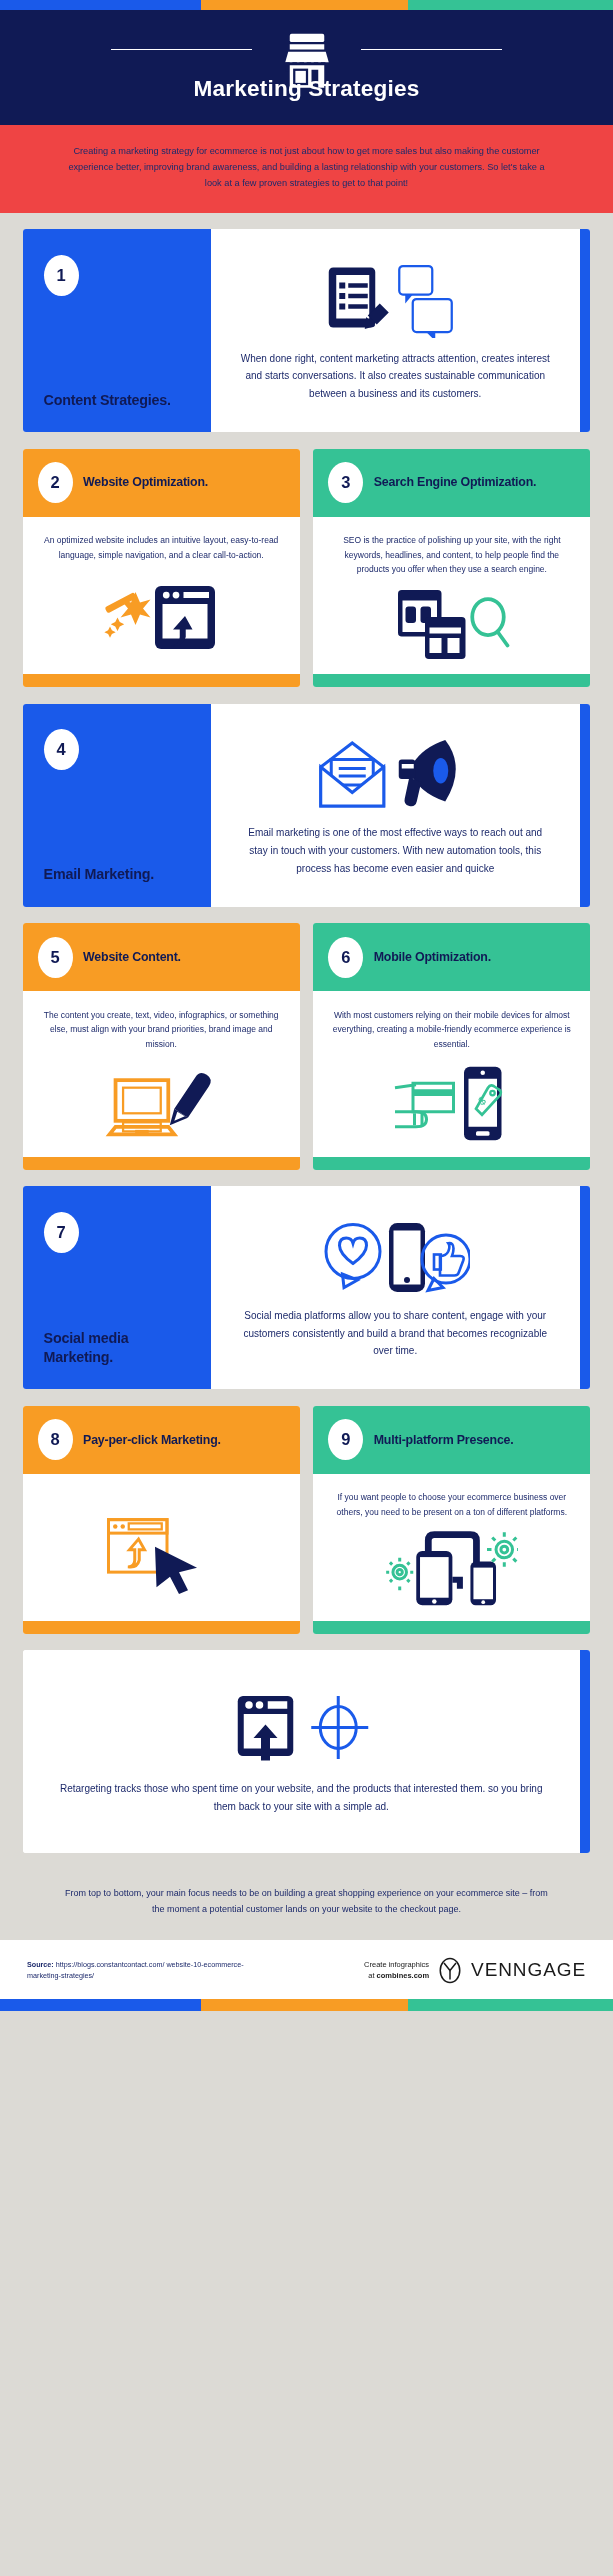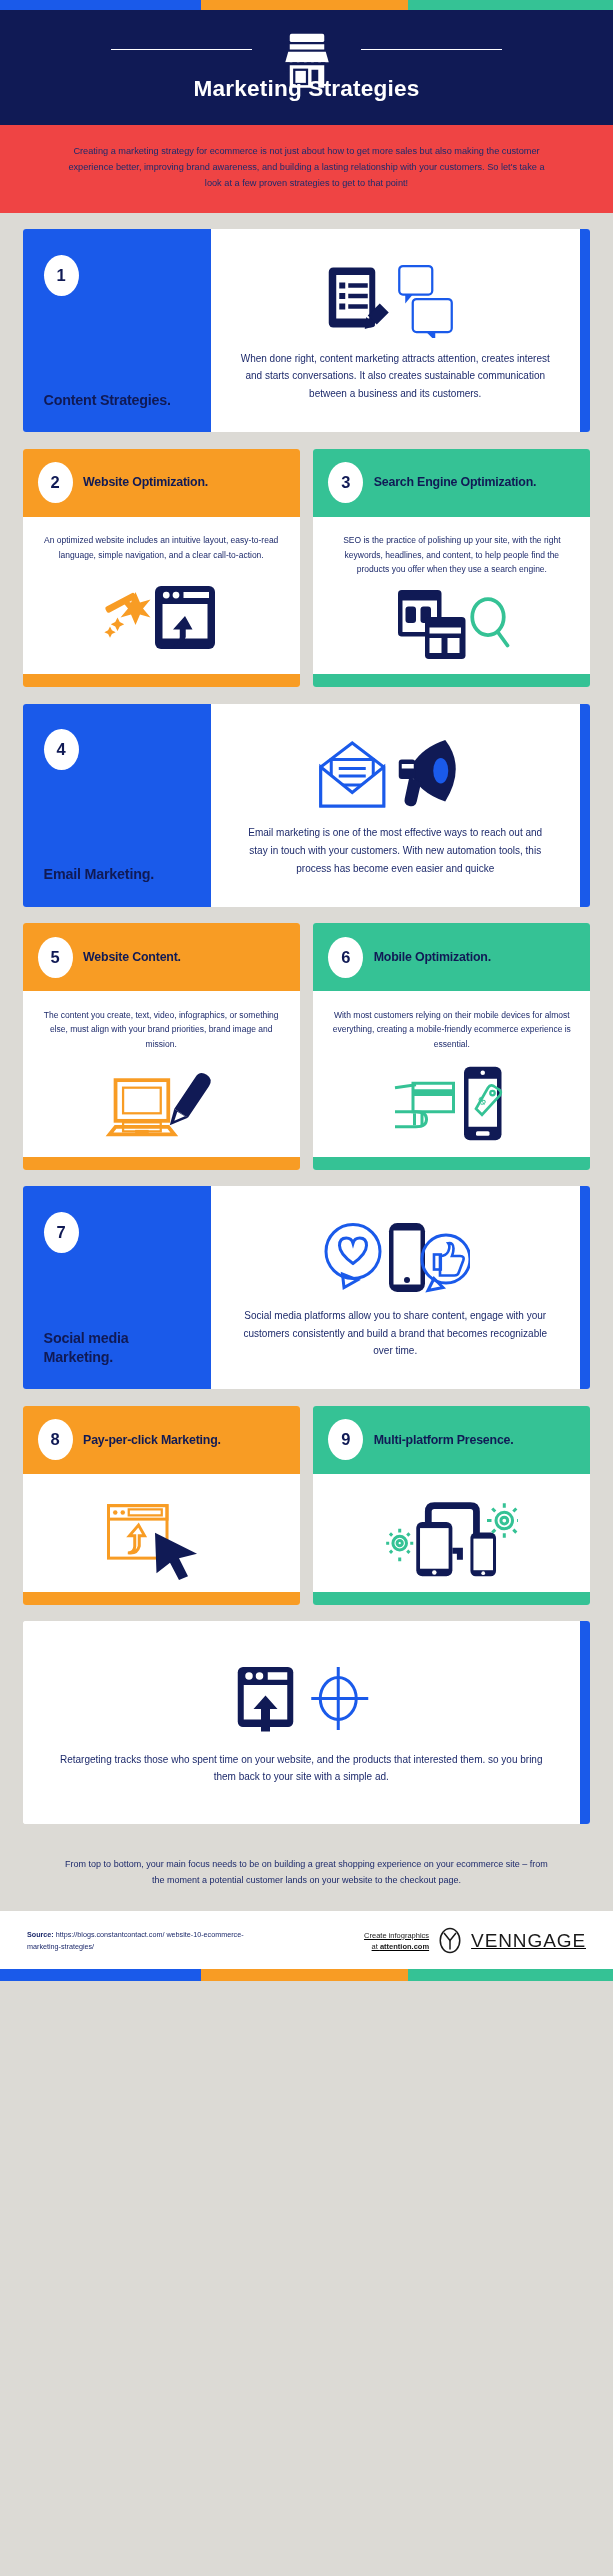--- a/index.html
+++ b/index.html
@@ -188,21 +188,21 @@
     padding: 16.5px 27px 15px;
   }
   .source {
     flex: 1;
     color: #1d2a6b;
     font-size: 7.2px;
     line-height: 1.62;
     max-width: 248px;
   }
   .source b { font-weight: 700; }
-  .brand { display: flex; align-items: center; gap: 9px; margin-left: auto; text-decoration: underline; }
+  .brand { display: flex; align-items: center; gap: 9px; margin-left: auto; }
   .brand-text { text-align: right; color: #1a1a1a; font-size: 7.5px; line-height: 1.5; }
   .brand-text b { font-weight: 700; }
   .brand-word { font-size: 19px; letter-spacing: 0.9px; color: #1a1a1a; font-weight: 400; }
 
   
   .bottombar { display: flex; height: 12px; width: 100%; }
   .bottombar .seg-blue   { width: 201px; background: #1a5aea; }
   .bottombar .seg-orange { width: 207px; background: #f89c24; }
   .bottombar .seg-green  { flex: 1;      background: #35c295; }
 </style>
@@ -482,20 +482,21 @@
         </div>
         <div class="pair-foot orange"></div>
       </div>
 
       <div class="pair-card">
         <div class="pair-head green">
           <div class="pair-badge">9</div>
           <div class="pair-title">Multi-platform Presence.</div>
         </div>
         <div class="pair-body">
+          <p class="pair-desc">If you want people to choose your ecommerce business over others, you need to be present on a ton of different platforms.</p>
           <div class="pair-icon">
             <svg width="132" height="79" viewBox="0 0 175 105">
               <g>
                 <path d="M56 28 v-14 q0 -8 8 -8 h48 q8 0 8 8 v46" fill="none" stroke="#101a55" stroke-width="9"></path>
                 <rect x="40" y="28" width="48" height="72" rx="8" fill="#101a55"></rect>
                 <rect x="45" y="36" width="38" height="54" fill="#fff"></rect>
                 <circle cx="64" cy="95" r="3" fill="#fff"></circle>
                 <rect x="112" y="42" width="34" height="58" rx="7" fill="#101a55"></rect>
                 <rect x="116" y="50" width="26" height="42" fill="#fff"></rect>
                 <circle cx="129" cy="96" r="2.5" fill="#fff"></circle>
@@ -547,21 +548,21 @@
   <p class="conclusion">From top to bottom, your main focus needs to be on building a great shopping experience on your ecommerce site – from the moment a potential customer lands on your website to the checkout page.</p>
 
   <div class="footer">
     <div class="source">
       <b>Source:</b>
       <span>https://blogs.constantcontact.com/ website-10-ecommerce-marketing-strategies/</span>
     </div>
     <div class="brand">
       <div class="brand-text">
         <div>Create infographics</div>
-        <div><span>at </span><b>attention.com</b></div>
+        <div><span>at </span><b>combines.com</b></div>
       </div>
       <svg width="24" height="27" viewBox="0 0 32 36">
         <ellipse cx="16" cy="18" rx="13" ry="16" fill="none" stroke="#1a1a1a" stroke-width="2"></ellipse>
         <path d="M8 8 L16 18 L24 8" fill="none" stroke="#1a1a1a" stroke-width="2"></path>
         <line x1="16" y1="18" x2="16" y2="30" stroke="#1a1a1a" stroke-width="2"></line>
       </svg>
       <div class="brand-word">VENNGAGE</div>
     </div>
   </div>
 

